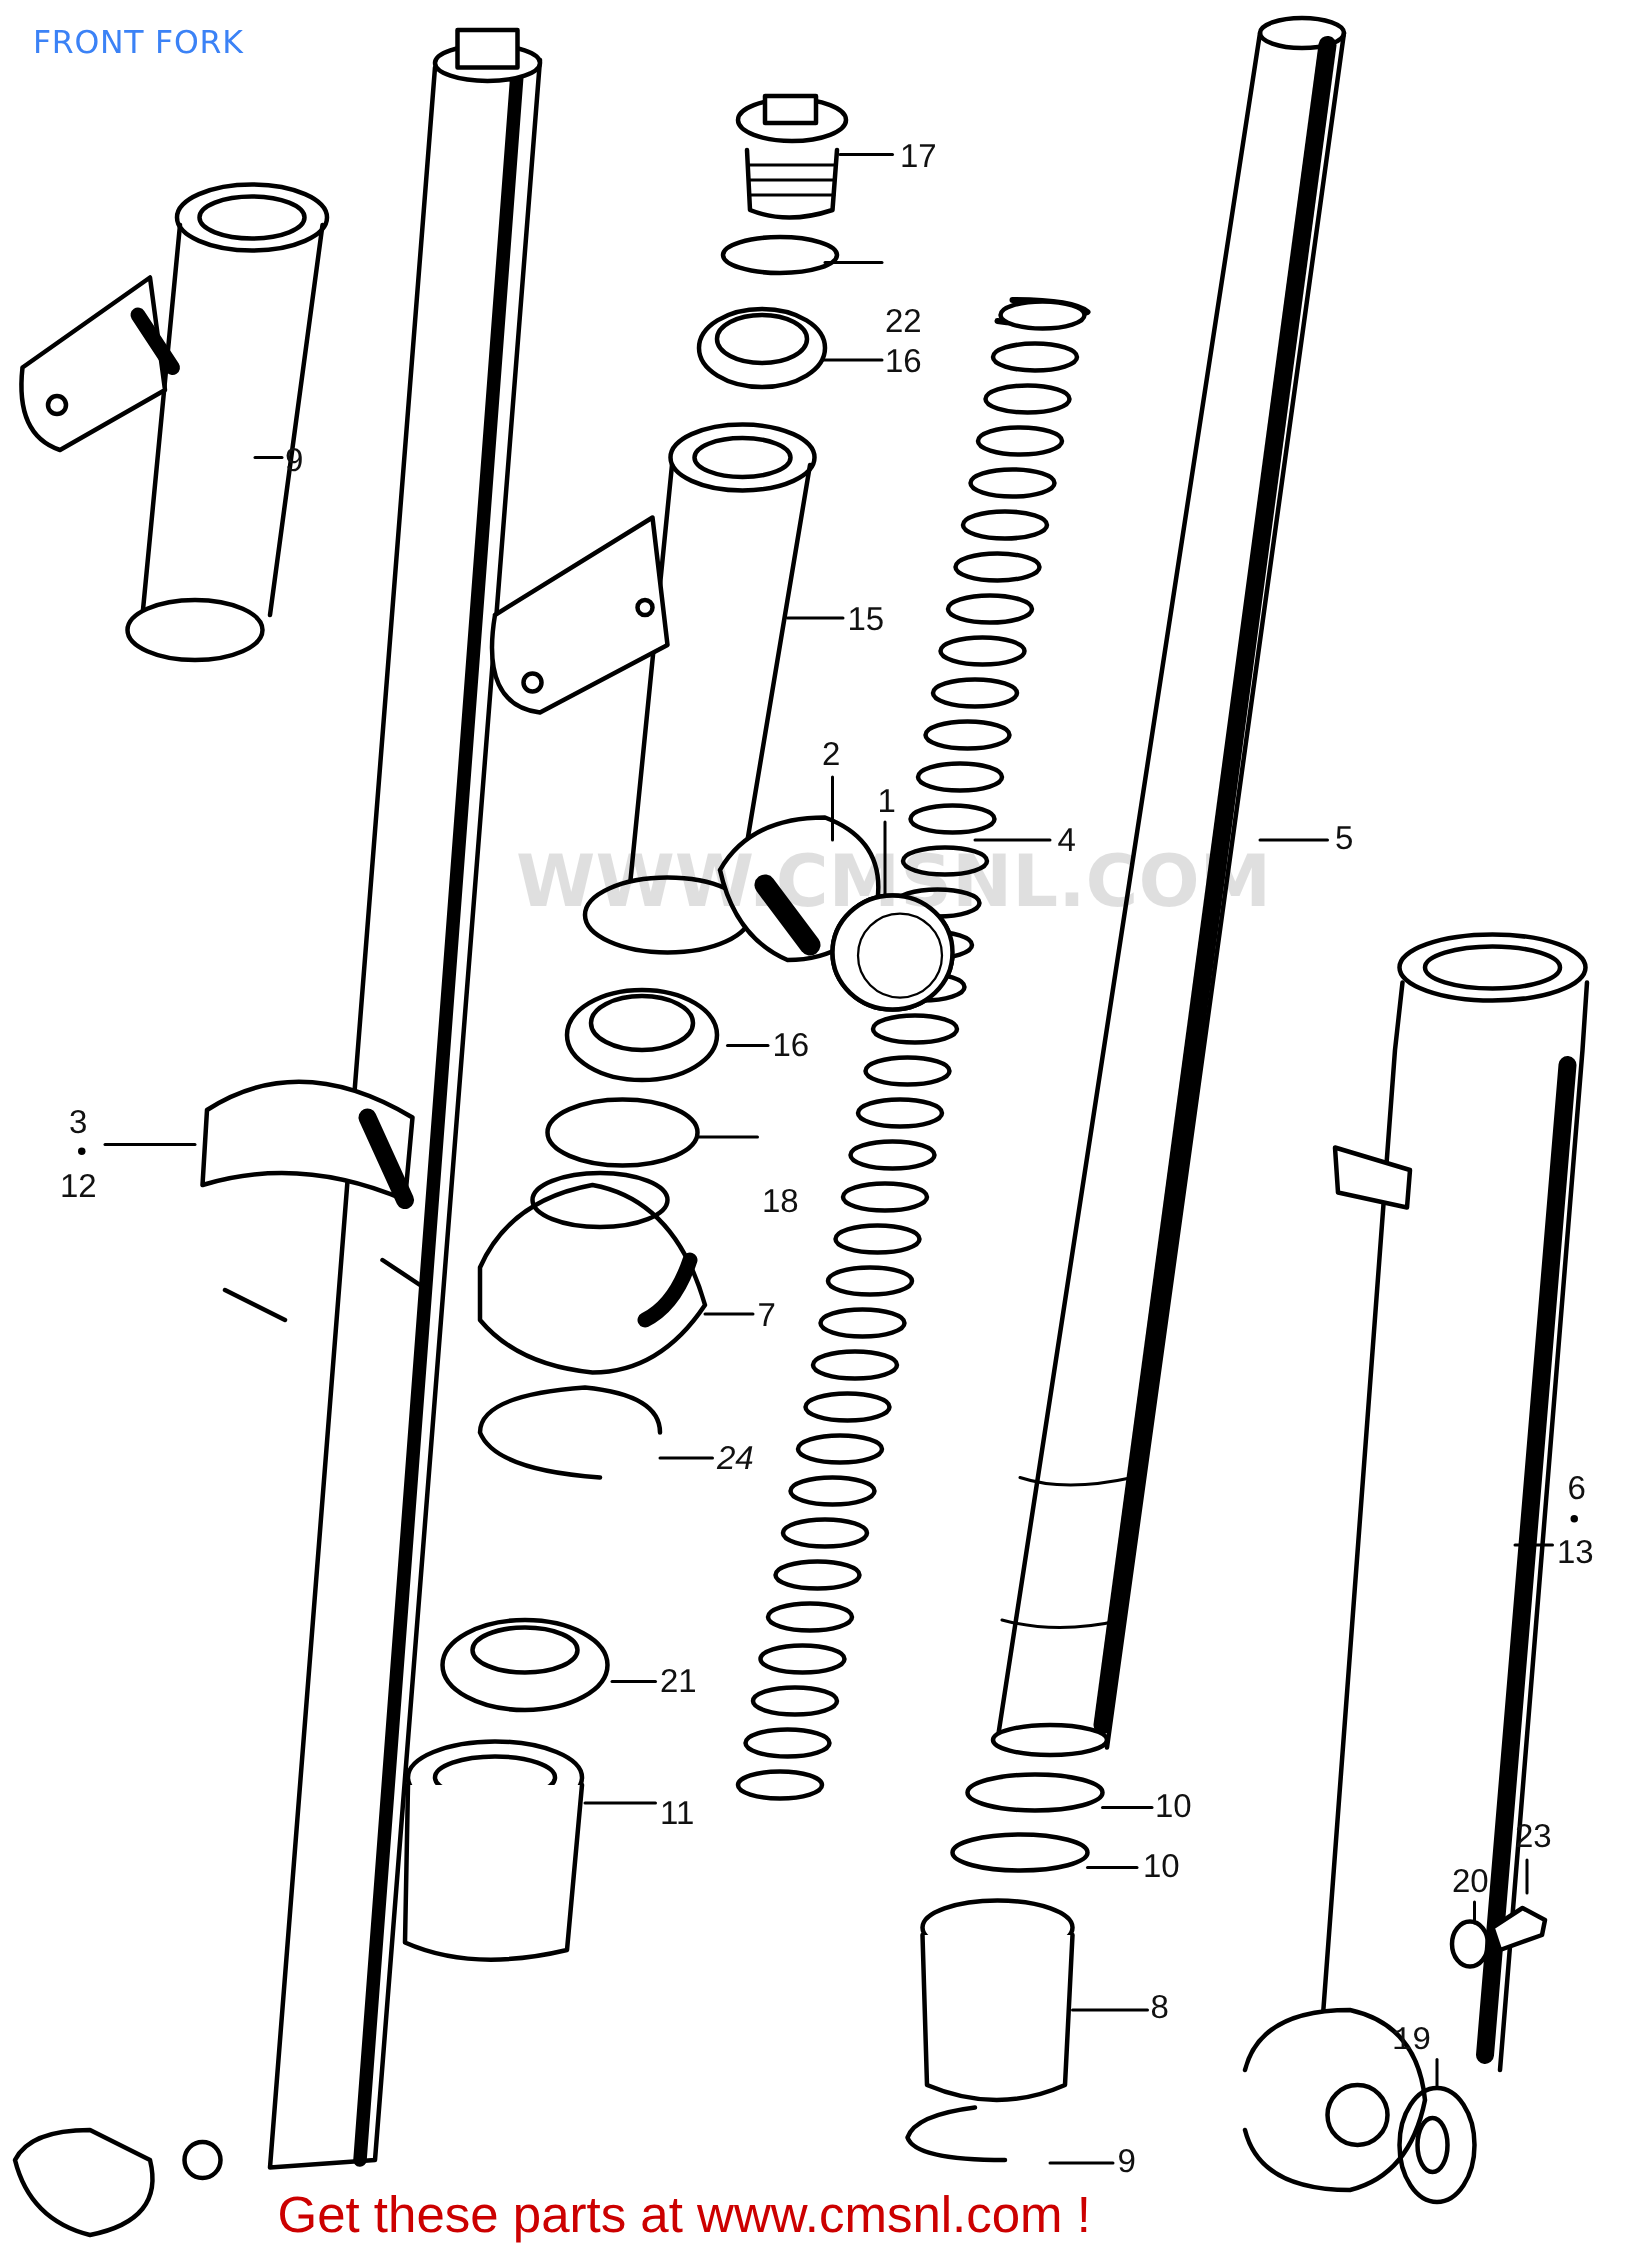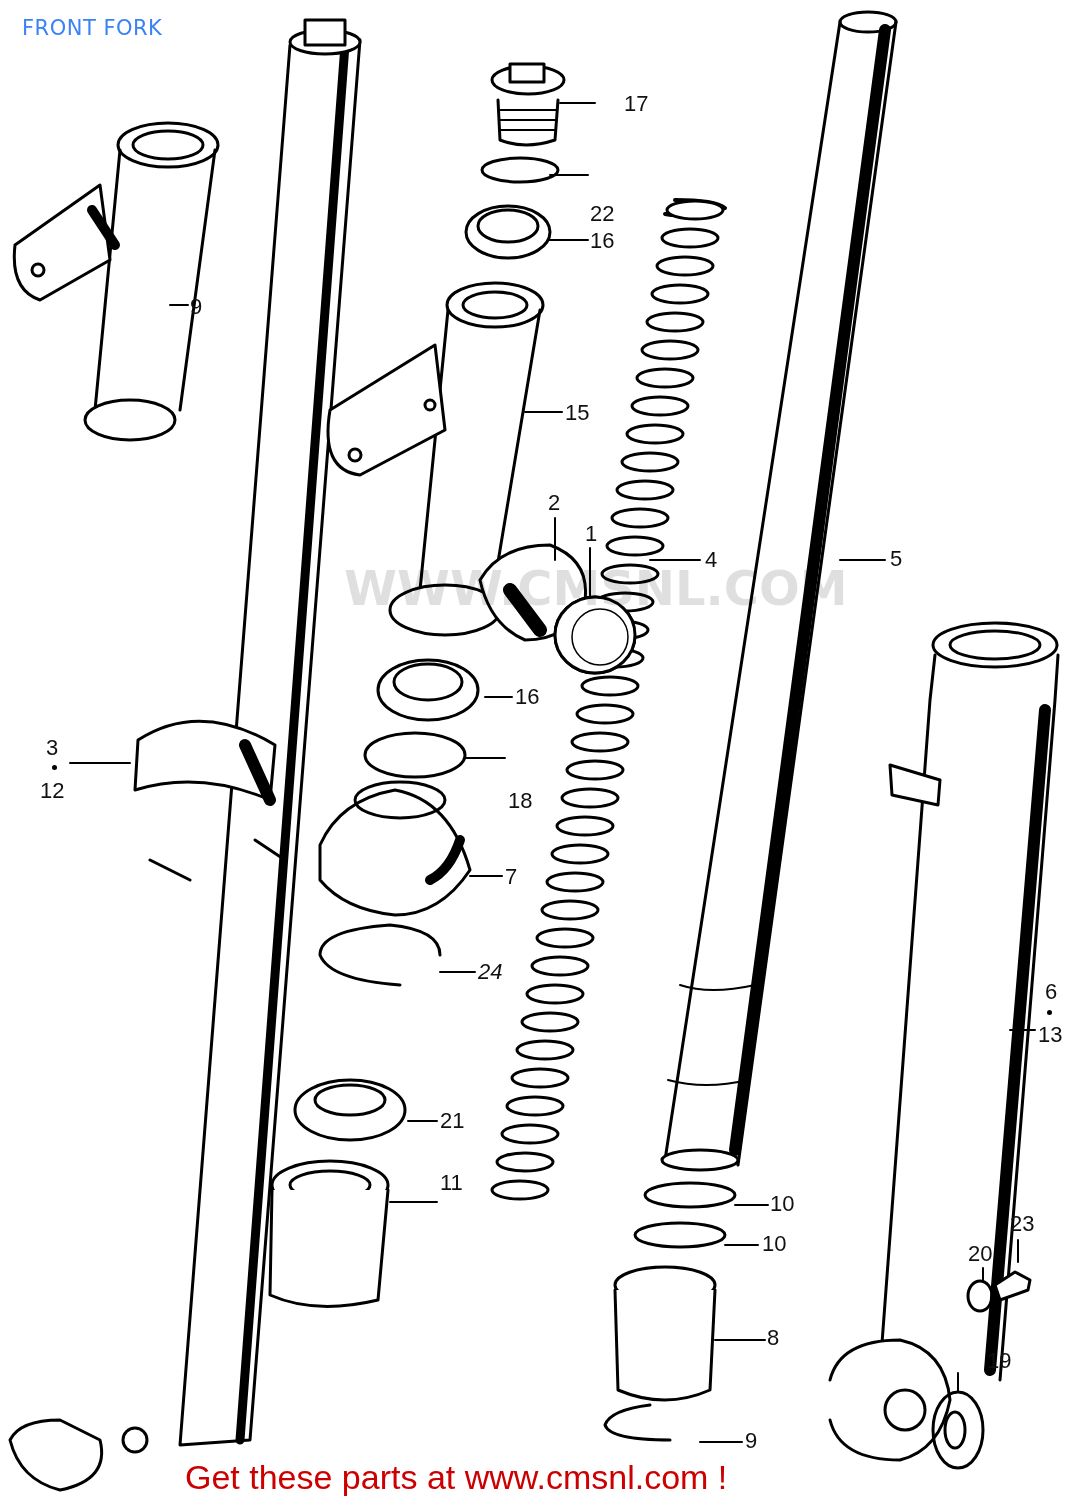--- a/index.html
+++ b/index.html
@@ -211,43 +211,43 @@
     <ellipse cx="595" cy="635" rx="40" ry="38"></ellipse>
     <ellipse cx="600" cy="637" rx="28" ry="28" stroke-width="1.5"></ellipse>
   </g>
 </svg>
 
 <div class="wm">
   <div style="font-size:48px;font-weight:bold;color:#000;">WWW.CMSNL.COM</div>
 </div>
 
 <div id="labels">
-    <div class="lbl" style="left: 600px; top: 93px; margin-left: 24px;">17</div>
+    <div class="lbl" style="left: 600px; top: 93px;">17</div>
     <div class="lbl" style="left: 590px; top: 163px; margin-top: 40px;">22</div>
     <div class="lbl" style="left: 590px; top: 230px;">16</div>
     <div class="lbl" style="left: 190px; top: 296px;">9</div>
     <div class="lbl" style="left: 565px; top: 402px;">15</div>
     <div class="lbl" style="left: 548px; top: 492px;">2</div>
     <div class="lbl" style="left: 585px; top: 523px;">1</div>
     <div class="lbl" style="left: 705px; top: 549px;">4</div>
     <div class="lbl" style="left: 890px; top: 548px;">5</div>
     <div class="lbl" style="left: 515px; top: 686px;">16</div>
     <div class="lbl" style="left: 46px; top: 737px;">3</div>
     <div class="lbl" style="left: 40px; top: 780px;">12</div>
     <div class="lbl" style="left: 508px; top: 746px; margin-top: 44px;">18</div>
     <div class="lbl" style="left: 505px; top: 866px;">7</div>
     <div class="lbl" style="left: 478px; top: 961px; font-style: italic;">24</div>
     <div class="lbl" style="left: 1045px; top: 981px;">6</div>
     <div class="lbl" style="left: 1038px; top: 1024px;">13</div>
     <div class="lbl" style="left: 440px; top: 1110px;">21</div>
-    <div class="lbl" style="left: 440px; top: 1172px;">11</div>
+    <div class="lbl" style="left: 440px; top: 1198px;">11</div>
     <div class="lbl" style="left: 770px; top: 1193px;">10</div>
     <div class="lbl" style="left: 762px; top: 1233px;">10</div>
     <div class="lbl" style="left: 1010px; top: 1213px;">23</div>
     <div class="lbl" style="left: 968px; top: 1243px;">20</div>
     <div class="lbl" style="left: 767px; top: 1327px;">8</div>
-    <div class="lbl" style="left: 987px; top: 1350px;">19</div>
+    <div class="lbl" style="left: 928px; top: 1350px; font-family: Liberation Mono, monospace;">19</div>
     <div class="lbl" style="left: 745px; top: 1430px;">9</div>
     <div class="lbl" style="left: 52px; top: 765px; width: 5px; height: 5px; background: rgb(0, 0, 0); border-radius: 50%;"></div>
     <div class="lbl" style="left: 1047px; top: 1010px; width: 5px; height: 5px; background: rgb(0, 0, 0); border-radius: 50%;"></div>
   </div>
 
 <div class="footer">Get these parts at www.cmsnl.com !</div>
 
 </body></html>

